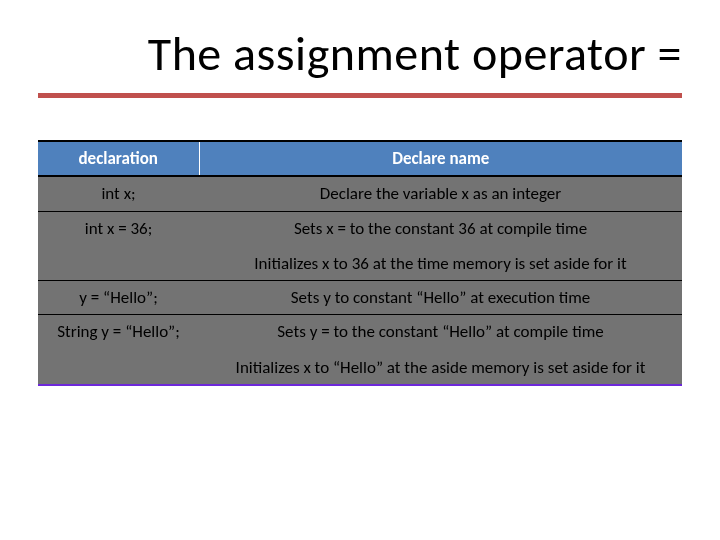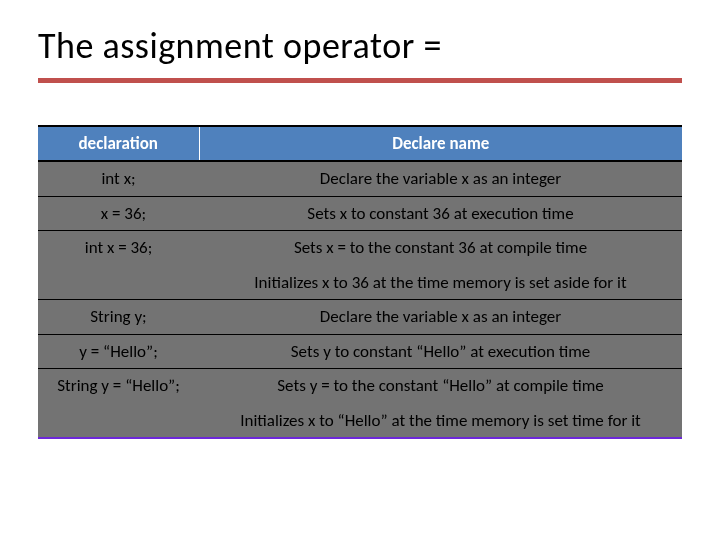--- a/index.html
+++ b/index.html
@@ -8,23 +8,23 @@
     height: 540px;
     background: #fff;
     font-family: Calibri, Arial, sans-serif;
     color: #000;
     overflow: hidden;
   }
   .slide {
     padding: 20px 38px 0 38px;
   }
   .title {
-    font-size: 36px;
+    font-size: 48px;
     font-weight: 400;
-    text-align: left;
+    text-align: right;
     padding: 4px 0 10px 0;
     letter-spacing: 0.5px;
   }
   .divider {
     height: 5px;
     background: #c0504d;
     margin-bottom: 42px;
   }
   table {
     width: 100%;
@@ -77,34 +77,26 @@
         <th>declaration</th>
         <th>Declare name</th>
       </tr>
     </thead>
     <tbody id="tbody">
         <tr>
           <td>int x;</td>
           <td><span>Declare the variable x as an integer</span></td>
         </tr>
         <tr>
-          <td class="indent">x = 36;</td>
-          <td><span>Sets x to constant 36 at execution time</span></td>
-        </tr>
-        <tr>
           <td>int x = 36;</td>
           <td><span>Sets x = to the constant 36 at compile time</span><span class="gap"></span><span>Initializes x to 36 at the time memory is set aside for it</span></td>
-        </tr>
-        <tr>
-          <td>String  y;</td>
-          <td><span>Declare the variable x as an integer</span></td>
         </tr>
         <tr>
           <td>y = “Hello”;</td>
           <td><span>Sets y to constant  “Hello” at execution time</span></td>
         </tr>
         <tr>
           <td>String y = “Hello”;</td>
-          <td><span>Sets y = to the constant “Hello” at compile time</span><span class="gap"></span><span>Initializes x to “Hello” at the time memory is set time for it</span></td>
+          <td><span>Sets y = to the constant “Hello” at compile time</span><span class="gap"></span><span>Initializes x to “Hello” at the aside memory is set aside for it</span></td>
         </tr>
       </tbody>
   </table>
 </div>
 
 </body></html>

